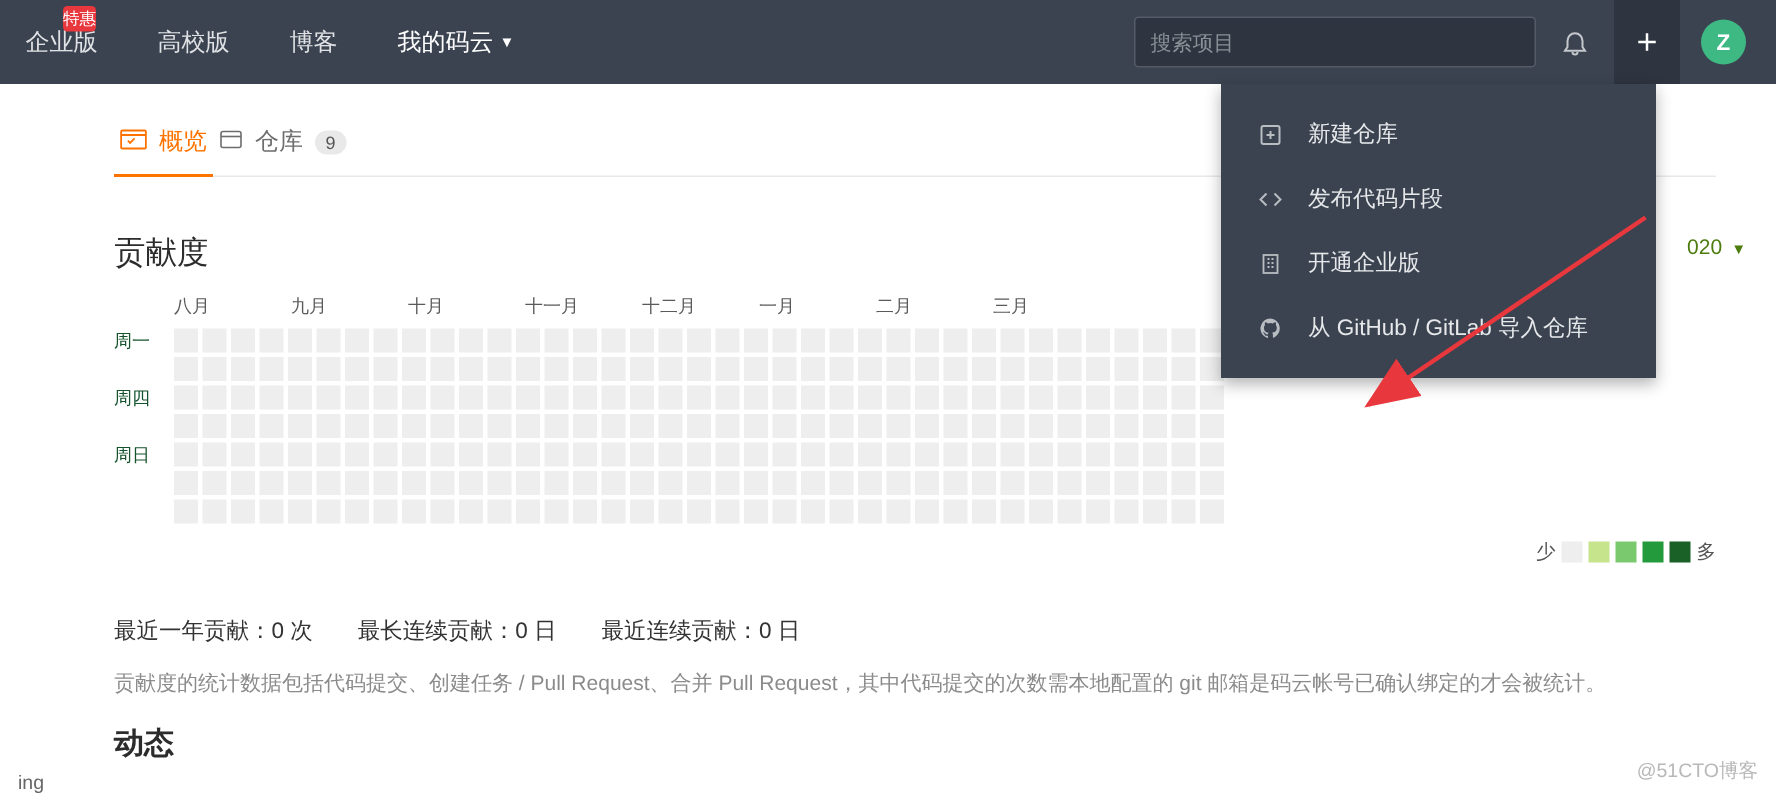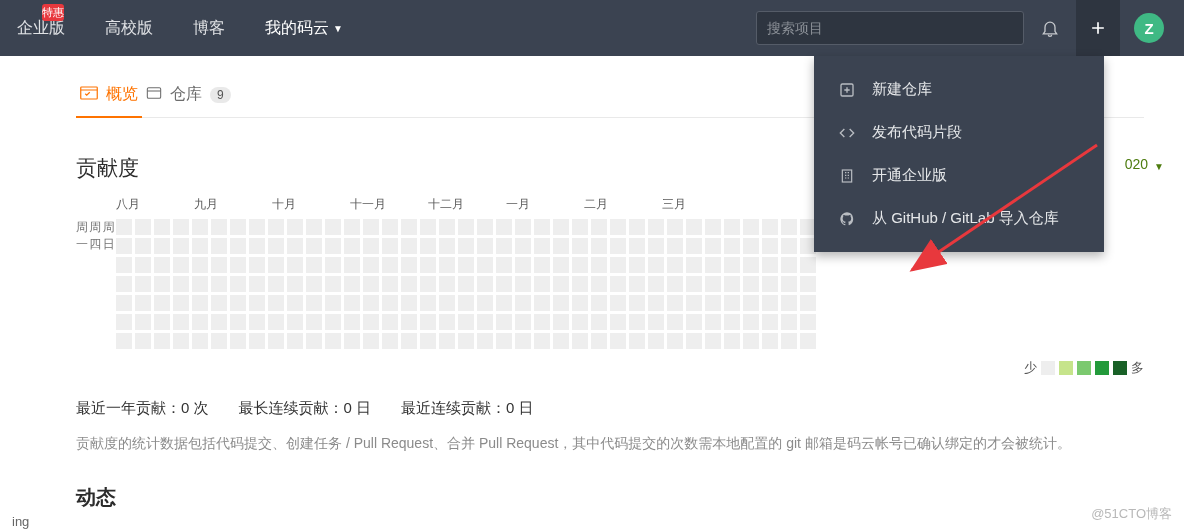--- a/index.html
+++ b/index.html
@@ -27,31 +27,31 @@
 .tab.active{color:#fe7300}
 .tab.active::after{content:"";position:absolute;left:0;right:0;bottom:-1px;height:2px;background:#fe7300}
 .tab-icon{font-size:14px}
 .count-badge{background:#e9e9e9;color:#555;font-size:12px;padding:1px 7px;border-radius:10px}
 .year-chip{position:absolute;top:156px;right:20px;font-size:14px;color:#4d7c0f;display:flex;align-items:flex-end;gap:6px}
 .section-title{font-size:21px;font-weight:normal;color:#2c2c2c;margin-top:36px}
 .calendar{margin-top:14px}
 .months{display:flex;gap:0;padding-left:40px}
 .month{font-size:12px;color:#5a5a5a;width:78px}
 .grid-wrap{display:flex;margin-top:6px}
-.daylabels{display:flex;flex-direction:row;width:40px;font-size:12px;color:#737373}
+.daylabels{display:flex;flex-direction:column;width:40px;font-size:12px;color:#14532d}
 .daylabel{height:38px}
 .cells{display:flex;flex-direction:column;gap:3px}
 .row{display:flex;gap:3px}
 .cell{width:16px;height:16px;background:#eeeeee}
 .legend{margin-top:10px;display:flex;justify-content:flex-end;align-items:center;gap:4px;font-size:13px;color:#555;padding-right:40px}
 .lg-cell{width:14px;height:14px}
 .lg0{background:#eeeeee}.lg1{background:#c6e48b}.lg2{background:#7bc96f}.lg3{background:#239a3b}.lg4{background:#196127}
-.stats{margin-top:22px;display:flex;gap:30px;font-size:15px;color:#333}
+.stats{margin-top:34px;display:flex;gap:30px;font-size:15px;color:#333}
 .desc{margin-top:14px;font-size:14px;color:#8b8b8b;line-height:1.7;max-width:1060px}
-.section-title2{font-size:20px;font-weight:bold;color:#2c2c2c;margin-top:28px}
+.section-title2{font-size:20px;font-weight:bold;color:#2c2c2c;margin-top:14px}
 .leftfrag{position:absolute;left:12px;top:514px;font-size:13px;color:#666}
 .watermark{position:absolute;bottom:6px;right:12px;font-size:13px;color:#b8b8b8}
 </style>
 </head>
 <body>
 
 <div class="header">
   <span class="badge-special">特惠</span>
   <div class="nav">
     <div class="nav-item first">企业版</div>

